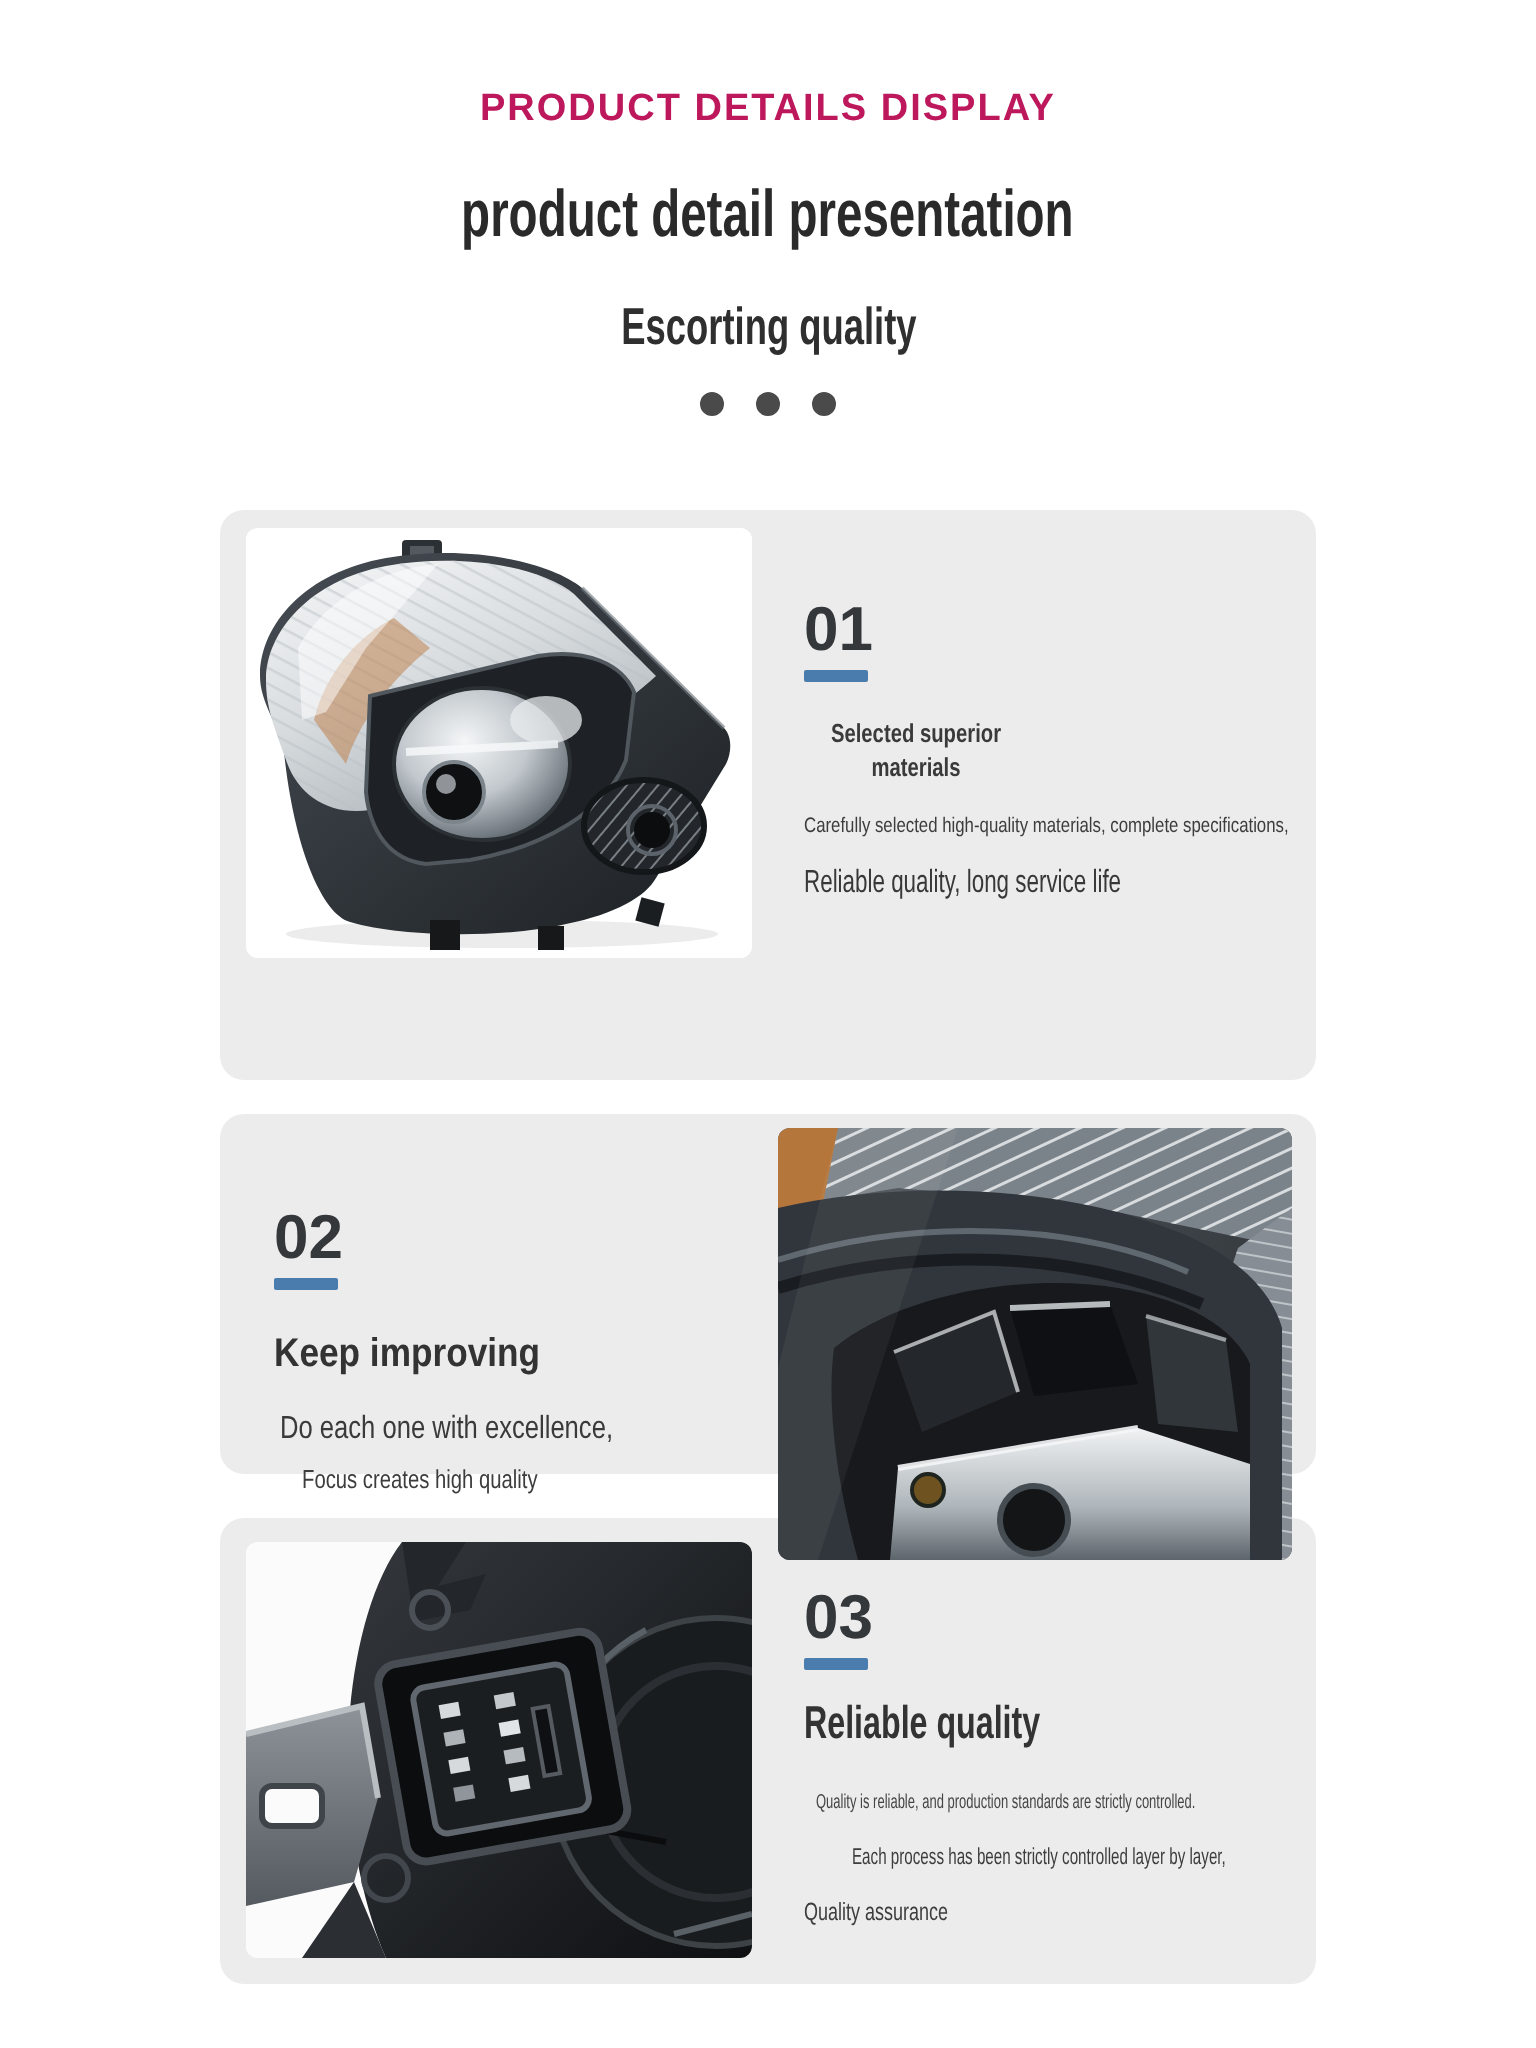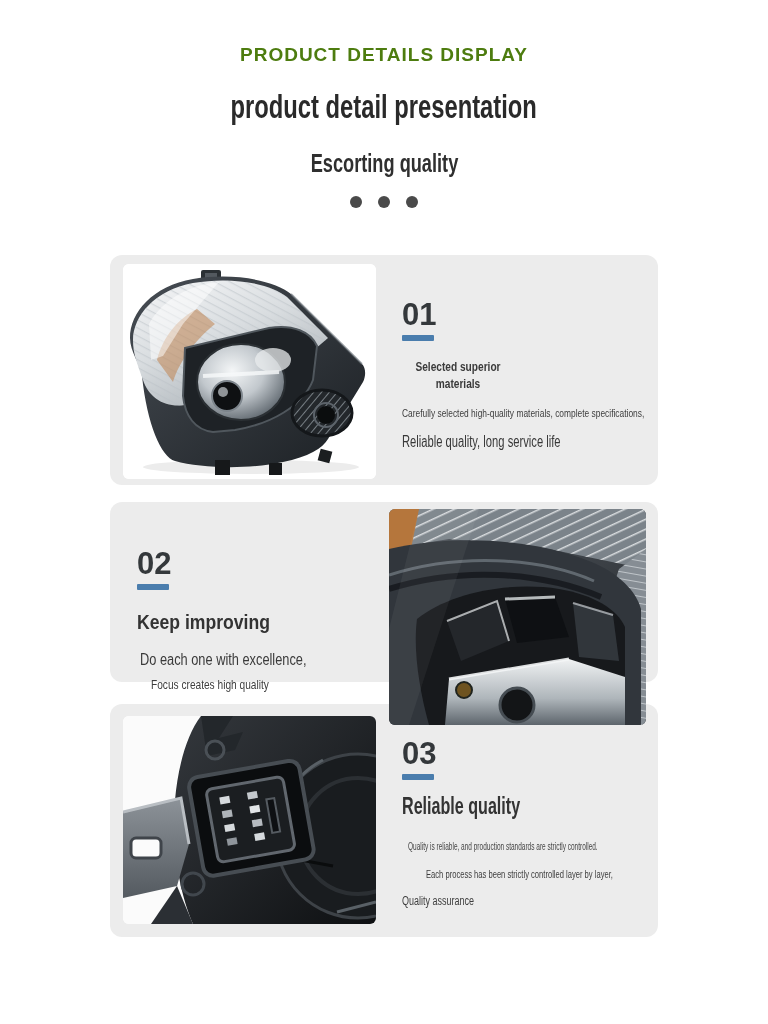--- a/index.html
+++ b/index.html
@@ -4,28 +4,28 @@
 <style>
   html,body{margin:0;padding:0;background:#ffffff;}
   body{width:768px;height:1024px;overflow:hidden;font-family:"Liberation Sans",sans-serif;color:#333;}
   .page{padding-top:45px;}
   figure{margin:0;}
 
   
   .sx{display:inline-block;white-space:nowrap;transform:scaleX(var(--s,1));transform-origin:left center;}
   .sxc{transform-origin:center center;}
 
-  .eyebrow{text-align:center;font-size:19px;font-weight:700;letter-spacing:1px;color:#4d7c0f;line-height:1;}
+  .eyebrow{text-align:center;font-size:19px;font-weight:700;letter-spacing:1px;color:#be185d;line-height:1;}
   .title{margin:26px 0 0;text-align:center;font-size:33px;font-weight:700;color:#2a2a2a;line-height:1;}
   .subtitle{margin-top:27px;text-align:center;font-size:26px;font-weight:700;color:#2f2f2f;line-height:1;}
   .dots{margin-top:20px;text-align:center;line-height:0;}
   .dot{display:inline-block;width:12px;height:12px;border-radius:50%;background:#4a4a4a;margin:0 6px;}
 
   .card{width:548px;margin:0 auto;background:#ececec;border-radius:12px;display:flex;box-sizing:border-box;}
-  .card-1{margin-top:47px;height:230px;}
+  .card-1{margin-top:47px;height:285px;}
   .card-2{margin-top:17px;height:180px;}
   .card-3{margin-top:22px;height:233px;}
 
   .img{border-radius:6px;overflow:hidden;flex:none;background:#fff;}
   .img-1{width:253px;height:215px;margin:9px 0 0 13px;}
   .img-2{width:257px;height:216px;margin:7px 12px 0 auto;}
   .img-3{width:253px;height:208px;margin:12px 0 0 13px;}
 
   .txt{flex:1;min-width:0;}
   .txt-right{margin-left:26px;}

